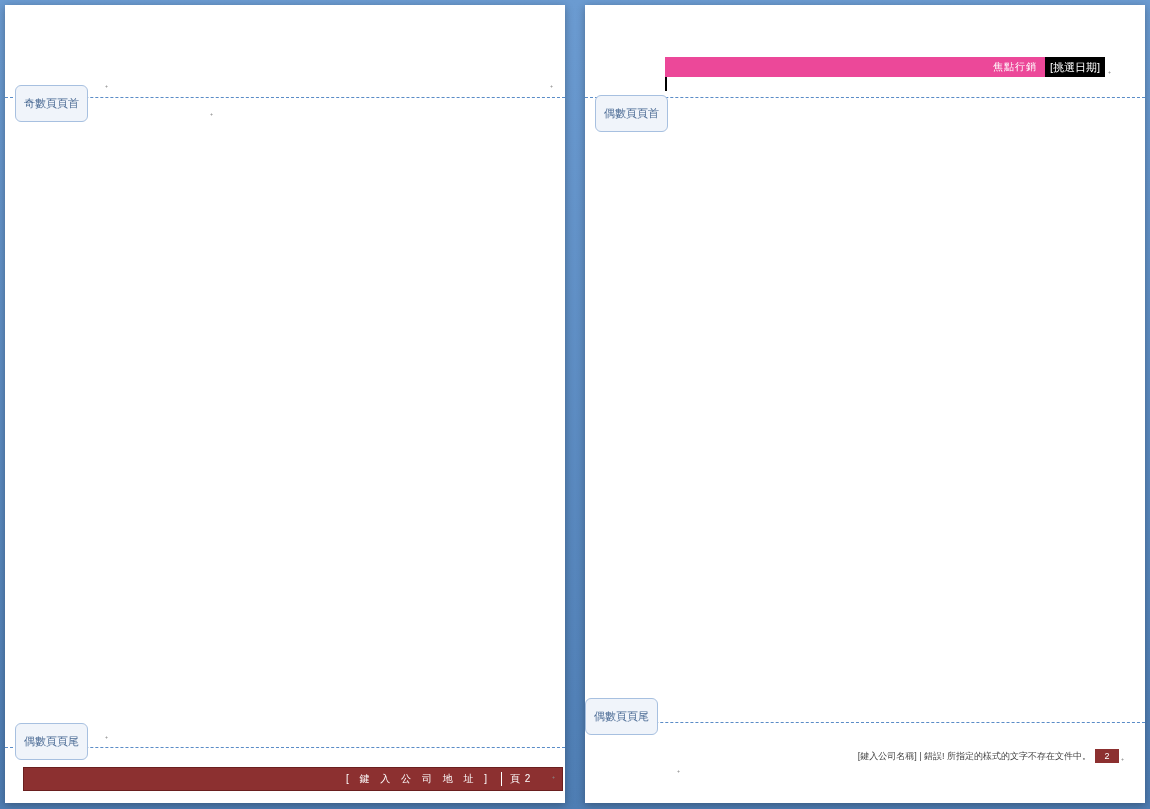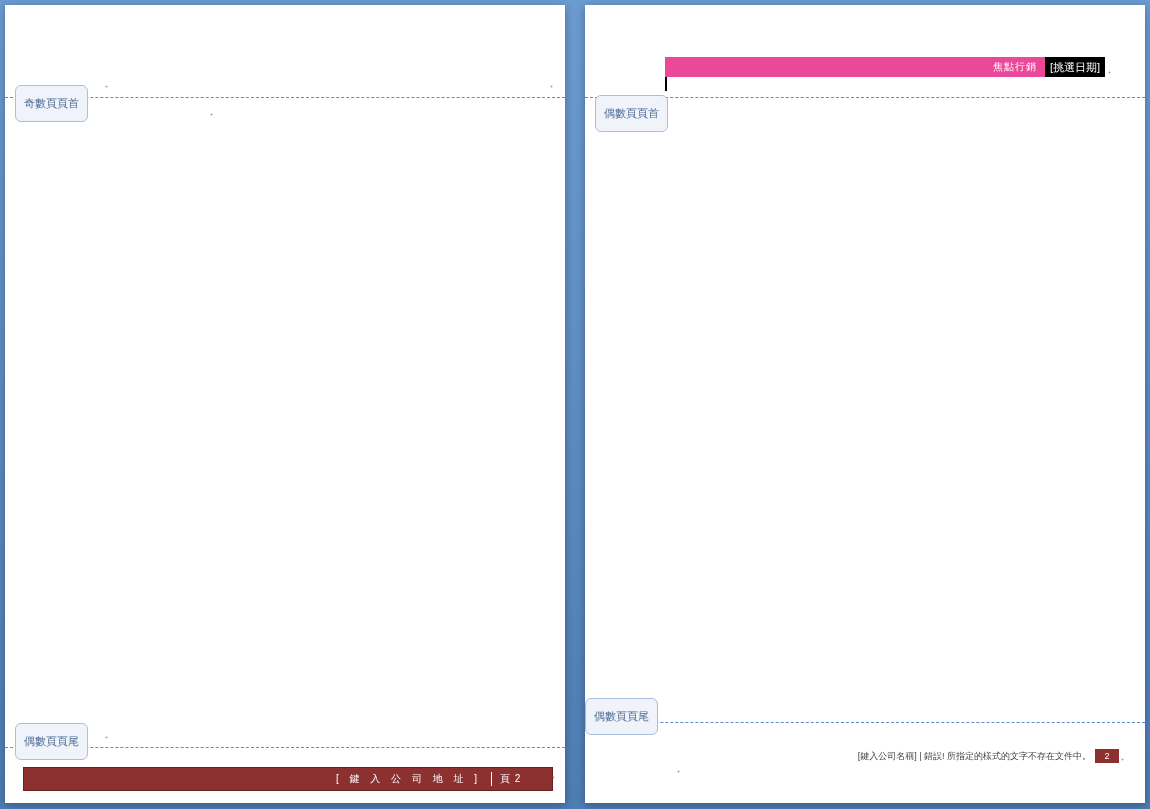--- a/index.html
+++ b/index.html
@@ -126,21 +126,21 @@
     left:80px;
     top:72px;
     width:2px;
     height:14px;
     background:#000;
   }
 
   
   .odd-footer {
     position: absolute;
-    left: 18px; right: 12px;
+    left: 18px; right: 2px;
     bottom: 12px;
   }
   .odd-footer-bar {
     display: flex;
     background: #8c3030;
     border: 1.5px solid #6a1f1f;
     height: 24px;
     color: #fff;
     font-size: 10px;
     align-items: center;

